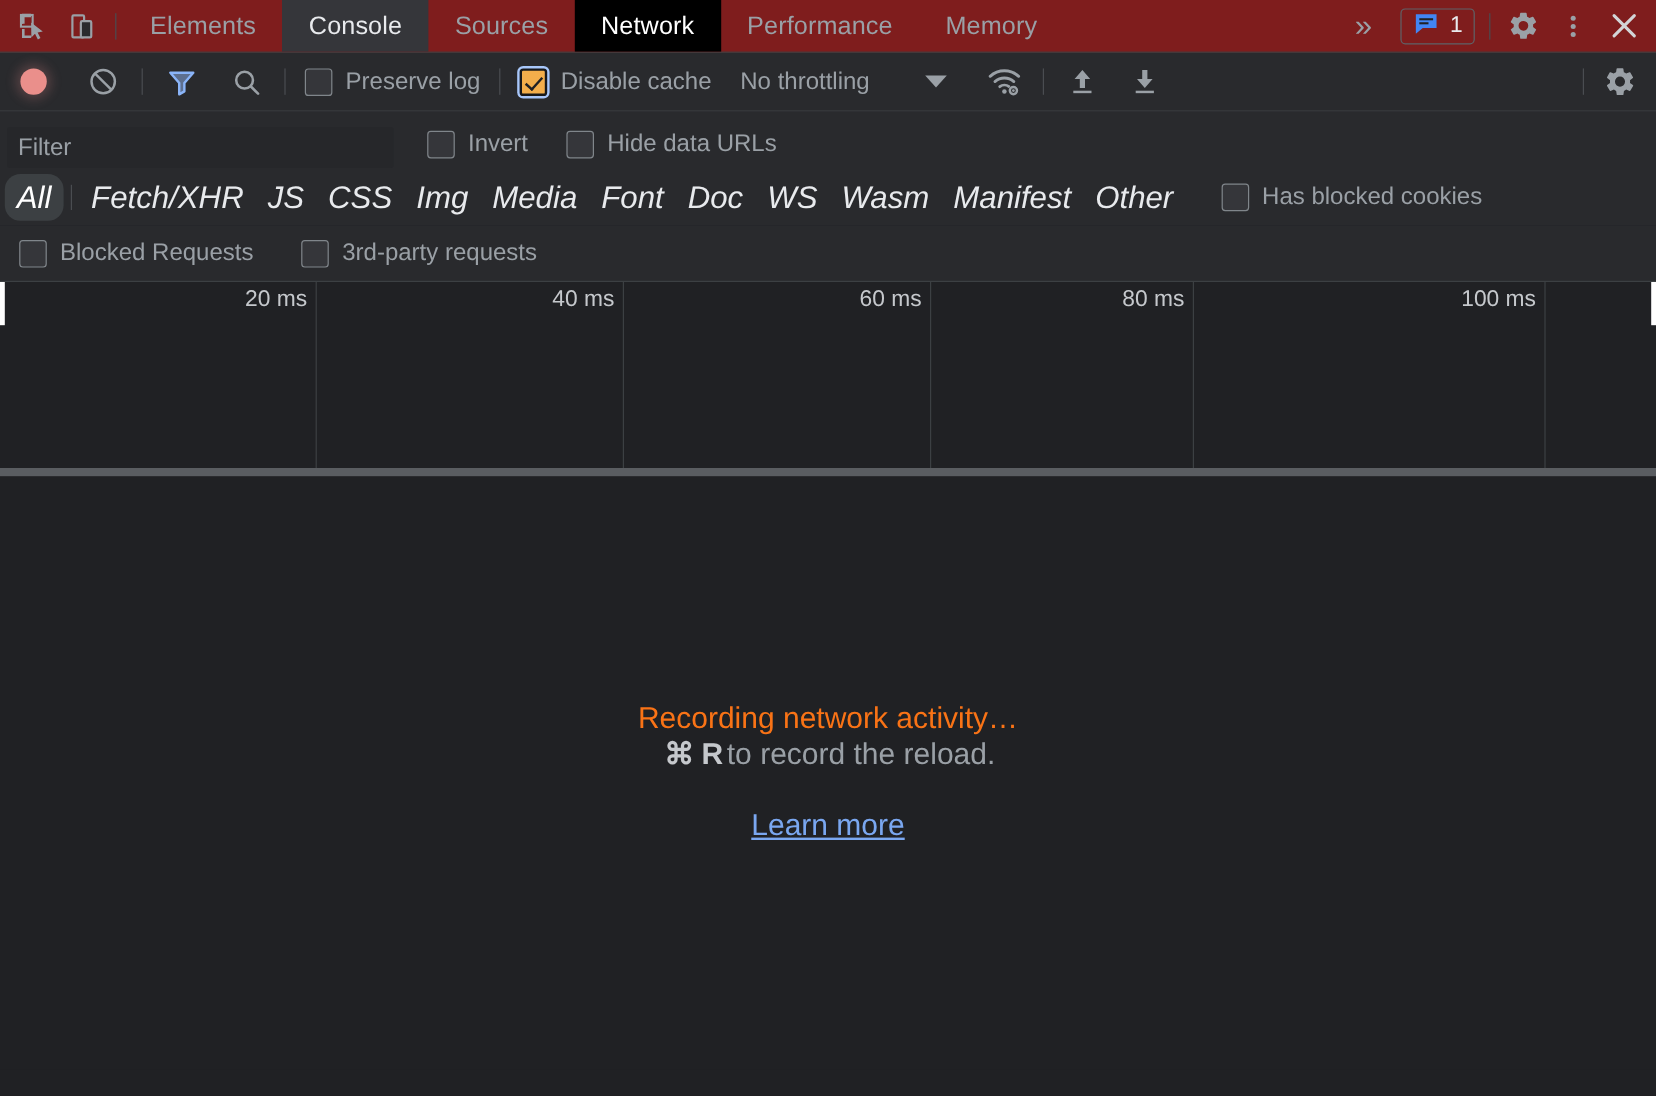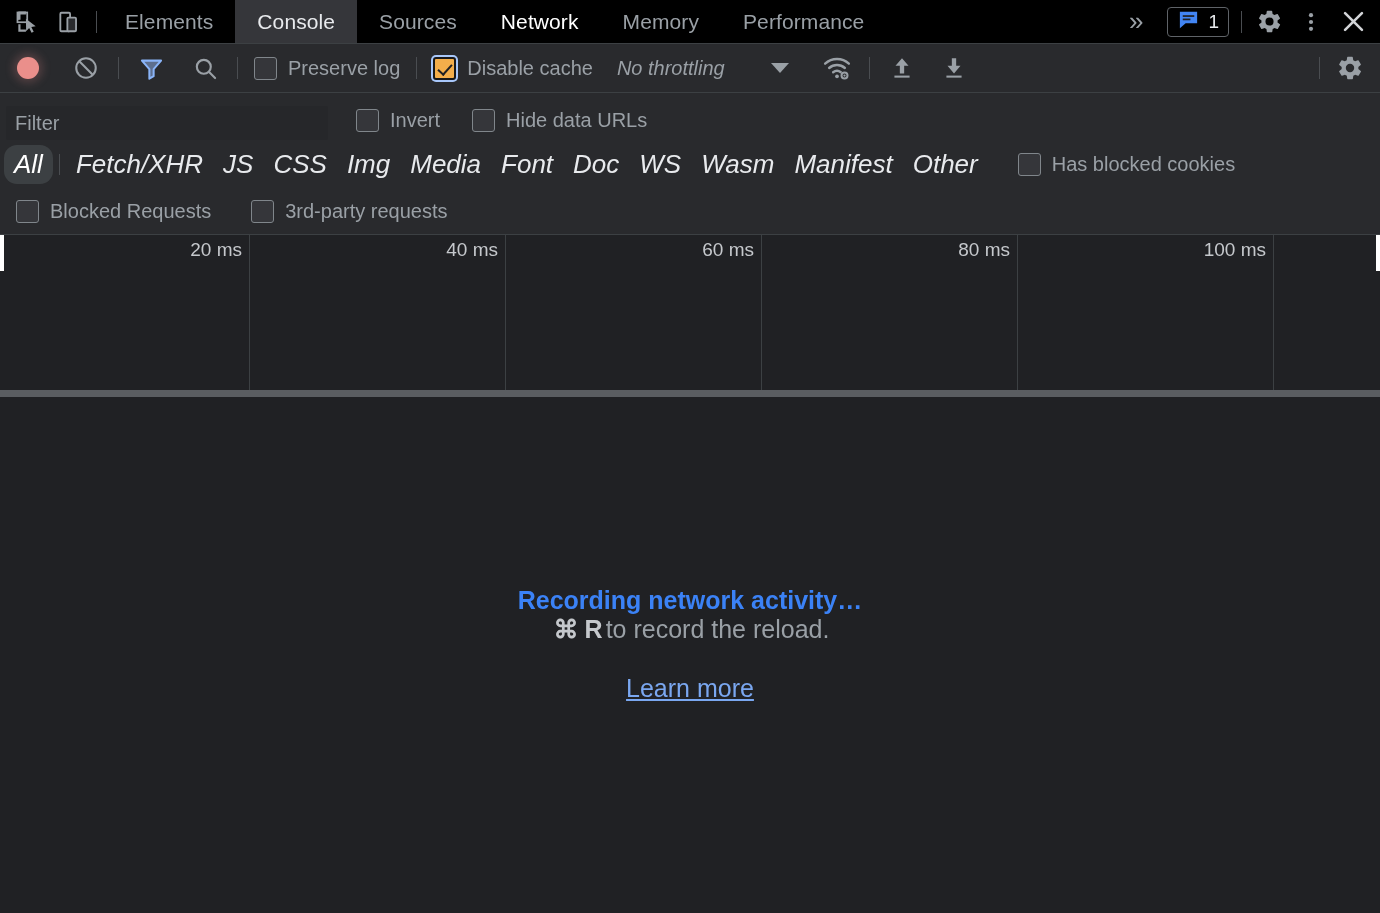--- a/index.html
+++ b/index.html
@@ -8,21 +8,21 @@
     background: #202124;
     font-family: "Liberation Sans", sans-serif;
     overflow: hidden;
     -webkit-font-smoothing: antialiased;
   }
 
   
   .tabbar {
     display: flex; align-items: stretch;
     height: 44px;
-    background: #000000;
+    background: #7f1d1d;
     border-bottom: 1px solid #3c4043;
     position: relative;
   }
   .tb-left { display: flex; align-items: center; padding-left: 6px; }
   .icon-btn {
     width: 42px; height: 42px;
     display: flex; align-items: center; justify-content: center;
     cursor: pointer;
   }
   .vdiv { width: 1px; height: 22px; background: #4a4d51; margin: 0 6px; align-self: center; }
@@ -97,21 +97,21 @@
     position: absolute;
     left: 6px; top: 2px;
     width: 6px; height: 12px;
     border: solid #202124;
     border-width: 0 2.6px 2.6px 0;
     transform: rotate(42deg);
   }
 
   .throttle {
     display: flex; align-items: center; gap: 20px;
-    cursor: pointer; padding: 0 6px; height: 40px; font-style: italic;
+    cursor: pointer; padding: 0 6px; height: 40px;
   }
   .throttle .val { font-size: 20px; color: #9aa0a6; white-space: nowrap; }
   .tri-down {
     width: 0; height: 0;
     border-left: 9px solid transparent;
     border-right: 9px solid transparent;
     border-top: 10px solid #9aa0a6;
     margin-left: 26px;
   }
   .spacer { flex: 1; }
@@ -170,20 +170,21 @@
   .overview {
     position: relative;
     height: 162px;
     background: #202124;
     border-bottom: 1px solid #3c4043;
   }
   .ruler-cell {
     position: absolute;
     top: 0; bottom: 0;
     border-right: 1px solid #3c4043;
+    margin-left: 14px;
   }
   .ruler-label {
     position: absolute;
     right: 7px; top: 4px;
     font-size: 19px;
     color: #c5c8cc;
     white-space: nowrap;
   }
   .ov-handle {
     position: absolute;
@@ -205,22 +206,21 @@
     position: relative;
     height: 494px;
     background: #202124;
     display: flex;
     flex-direction: column;
     align-items: center;
     justify-content: center;
   }
   .es-title {
     font-size: 25px;
-    color: #3b82f6;
-    font-weight: bold;
+    color: #f97316;
   }
   .es-sub {
     font-size: 25px;
     color: #9aa0a6;
     margin-bottom: 30px;
     display: flex; align-items: baseline; gap: 0;
   }
   .kbd {
     font-weight: bold;
     color: #c5c8cc;
@@ -261,22 +261,22 @@
       </svg>
     </div>
     <div class="vdiv"></div>
   </div>
 
   <div class="tabs">
     <div class="tab">Elements</div>
     <div class="tab hovered">Console</div>
     <div class="tab">Sources</div>
     <div class="tab selected">Network</div>
+    <div class="tab">Performance</div>
     <div class="tab">Memory</div>
-    <div class="tab">Performance</div>
   </div>
 
   <div class="tb-right">
     <div class="more-tabs">»</div>
     <div class="issues-pill">
       <span>
         <svg width="23" height="23" viewBox="0 0 24 24">
           <path d="M3 4h18v12H9l-6 5z" fill="#4285f4"></path>
           <rect x="6" y="7.5" width="12" height="1.8" fill="#202124"></rect>
           <rect x="6" y="11" width="8" height="1.8" fill="#202124"></rect>
@@ -427,21 +427,21 @@
 <div class="overview">
   <div class="ruler-cell" style="left:0px; width:250px;">
     <span class="ruler-label">20 ms</span>
   </div>
   <div class="ruler-cell" style="left:250px; width:256px;">
     <span class="ruler-label">40 ms</span>
   </div>
   <div class="ruler-cell" style="left:506px; width:256px;">
     <span class="ruler-label">60 ms</span>
   </div>
-  <div class="ruler-cell" style="left:762px; width:256px;">
+  <div class="ruler-cell" style="left:725px; width:256px;">
     <span class="ruler-label">80 ms</span>
   </div>
   <div class="ruler-cell" style="left:1018px; width:256px;">
     <span class="ruler-label">100 ms</span>
   </div>
   <div class="ov-handle left"></div>
   <div class="ov-handle right"></div>
   <div class="ov-divider"></div>
 </div>
 

